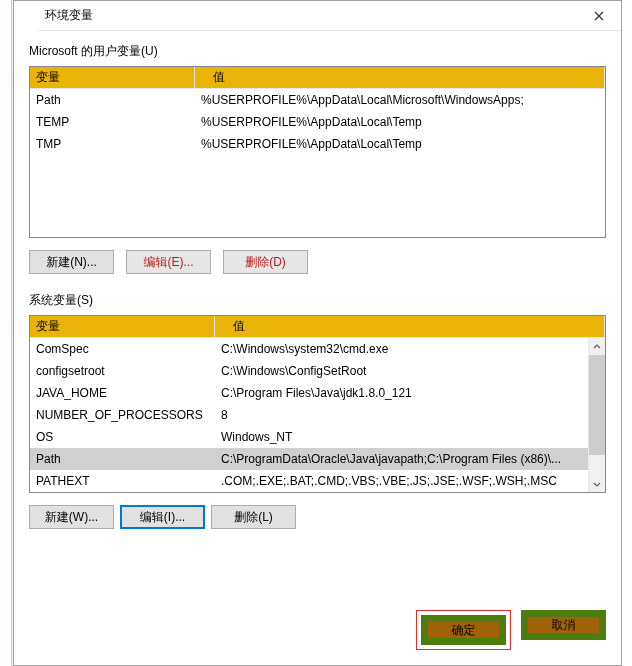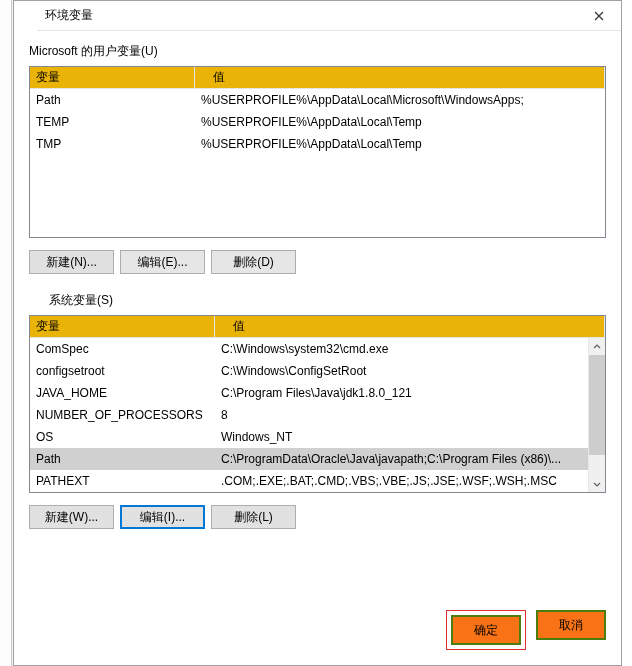--- a/index.html
+++ b/index.html
@@ -120,39 +120,40 @@
       min-width: 85px;
       height: 24px;
       border: 1px solid #adadad;
       background: #e1e1e1;
       font-size: 12px;
       font-family: inherit;
       cursor: pointer;
       padding: 0 10px;
     }
     .btn:disabled {
-      color: #000000;
+      color: #b91c1c;
       background: #e6e6e6;
       cursor: default;
+      margin-left: 6px;
     }
     .btn.highlighted {
       border: 2px solid #0078d7;
       padding: 0 2px;
       height: 24px;
     }
     .bottom-row {
       display: flex;
       justify-content: flex-end;
       gap: 10px;
       padding: 10px 15px 15px 0;
     }
     .bottom-btn {
-      width: 70px; height: 30px;
-      border: 2px solid #4d7c0f;
-      background: #f97316;
+      width: 85px; height: 30px;
+      border: 7px solid #4d7c0f;
+      background: #a16207;
       font-size: 12px;
       font-family: inherit;
       cursor: pointer;
     }
     .ok-wrap {
       border: 1px solid #e03030;
       padding: 4px;
     }
     .watermark {
       position: absolute;
@@ -203,21 +204,21 @@
         <div class="col col-var">TMP</div>
         <div class="col col-val">%USERPROFILE%\AppData\Local\Temp</div>
       </div>
     </div>
     <div class="button-row">
       <button class="btn">新建(N)...</button>
       <button class="btn" disabled="">编辑(E)...</button>
       <button class="btn" disabled="">删除(D)</button>
     </div>
 
-    <div class="section-label" style="position:relative;z-index:1;margin-left:20px;">系统变量(S)</div>
+    <div class="section-label" style="position:relative;z-index:1;">系统变量(S)</div>
     <div class="listbox sys-listbox" style="position:relative;z-index:1;background:#fff;">
       <div class="list-header">
         <div class="col col-var" style="width:185px">变量</div>
         <div class="col col-val">值</div>
       </div>
       <div class="list-row">
         <div class="col col-var" style="width:185px">ComSpec</div>
         <div class="col col-val">C:\Windows\system32\cmd.exe</div>
       </div>
       <div class="list-row">

